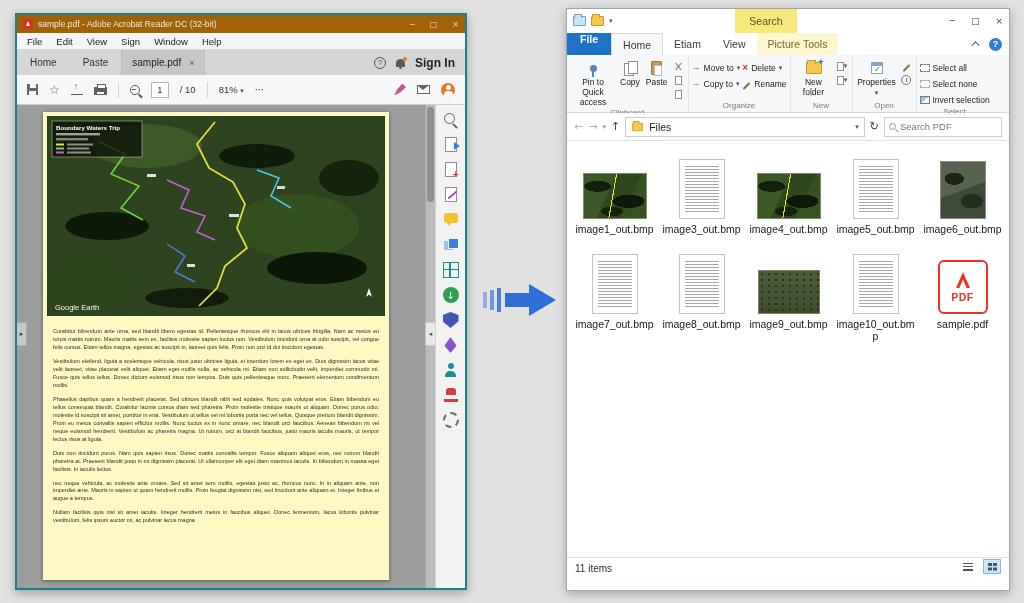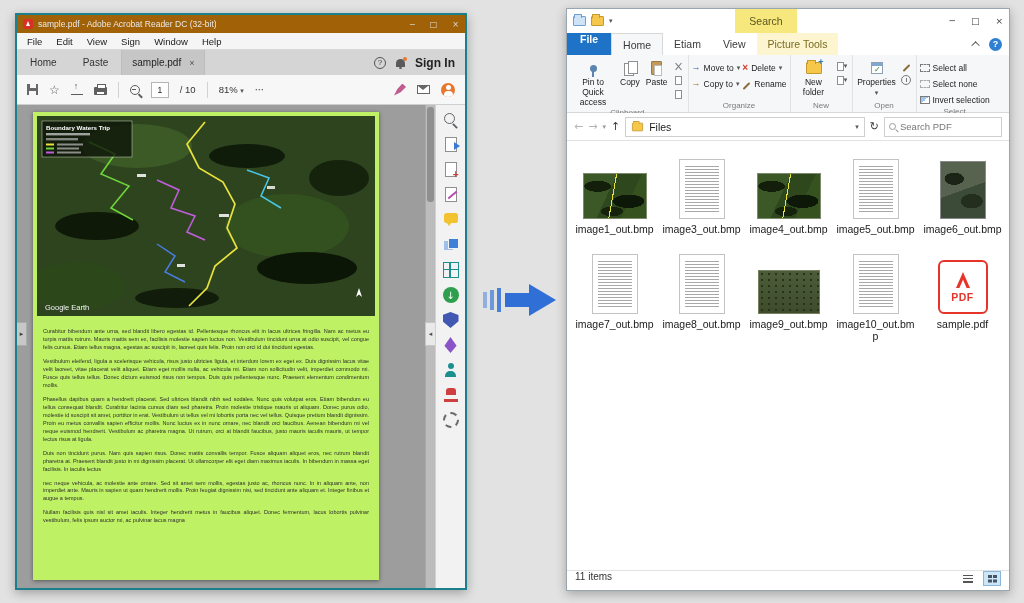--- a/index.html
+++ b/index.html
@@ -46,21 +46,21 @@
   .tb-txt { font-size:9.5px; color:#333; }
   .caret { font-size:7px; color:#555; }
   .icon-pen { width:12px; height:12px; clip-path:polygon(0 100%, 28% 45%, 70% 0, 100% 30%, 55% 72%); background:#c05c8e; }
   .icon-mail { width:13px; height:9px; border:1.2px solid #666; position:relative; background:#fff; }
   .icon-mail::after { content:""; position:absolute; left:0; top:0; border-left:5.3px solid transparent; border-right:5.3px solid transparent; border-top:4.5px solid #666; }
   .avatar { width:14px; height:14px; border-radius:50%; background:#e8772e; position:relative; overflow:hidden; }
   .avatar::before { content:""; position:absolute; left:4.5px; top:2.5px; width:5px; height:5px; background:#fff; border-radius:50%; }
   .avatar::after { content:""; position:absolute; left:2.5px; top:8.5px; width:9px; height:6px; background:#fff; border-radius:4px 4px 0 0; }
   .ac-body { flex:1; display:flex; position:relative; min-height:0; }
   .ac-doc { flex:1; background:#9d9d9d; position:relative; overflow:hidden; }
-  .pdf-page { position:absolute; left:16px; top:7px; width:346px; height:468px; background:#bef264; box-shadow:0 1px 4px rgba(0,0,0,.45); }
+  .pdf-page { position:absolute; left:26px; top:7px; width:346px; height:468px; background:#fef9c3; box-shadow:0 1px 4px rgba(0,0,0,.45); }
   .map-wrap { margin:4px; height:200px; }
   .pdf-text { padding:8px 10px 0 10px; }
   .pdf-text p { font-size:5.5px; line-height:1.45; color:#2d2d2d; text-align:justify; margin-bottom:6px; }
   .ac-vscroll { position:absolute; right:0; top:0; bottom:0; width:10px; background:#bcbcbc; border-left:1px solid #a8a8a8; }
   .ac-vscroll .thumb { position:absolute; left:1px; right:1px; top:2px; height:95px; background:#8f8f8f; border-radius:3px; }
   .nav-expand { position:absolute; left:0; top:45%; width:10px; height:24px; background:#c7c7c7; border:1px solid #ababab; border-left:none; display:flex; align-items:center; justify-content:center; font-size:7px; color:#444; }
   .side-collapse { position:absolute; right:30px; top:45%; width:10px; height:24px; background:#e9e9e9; border:1px solid #c6c6c6; border-right:none; display:flex; align-items:center; justify-content:center; font-size:7px; color:#555; }
   .ac-sidebar { width:30px; background:#f2f2f2; border-left:1px solid #d1d1d1; display:flex; flex-direction:column; align-items:center; padding-top:7px; gap:9px; flex:none; }
   .tool { width:16px; height:16px; position:relative; flex:none; }
   .ti-search { }
@@ -174,21 +174,21 @@
       radial-gradient(ellipse 18px 12px at 70% 70%, #242e1e 0 60%, transparent 61%),
       linear-gradient(160deg, #57624f 0 50%, #3c4a38 50%); }
   .t-map3 { width:62px; height:44px; border:1px solid #77805f;
     background:
       radial-gradient(circle 1.5px at 3px 3px, #26331a 90%, transparent 100%),
       linear-gradient(#4c5c38,#3e4c2c);
     background-size:7px 6px, auto; }
   .t-pdf { width:50px; height:54px; border:2px solid #e5352b; border-radius:6px; background:#fff;
     display:flex; flex-direction:column; align-items:center; justify-content:center; gap:2px; }
   .t-pdf .pdf-label { color:#e5352b; font-weight:bold; font-size:10.5px; letter-spacing:.5px; }
-  .ex-status { height:20px; border-top:1px solid #e2e2e2; display:flex; align-items:flex-start; padding:0 8px; gap:6px; flex:none; background:#fff; }
+  .ex-status { height:20px; border-top:1px solid #e2e2e2; display:flex; align-items:flex-end; padding:16px 8px; gap:6px; flex:none; background:#fff; }
   .status-text { font-size:10px; color:#333; }
   .ex-status .sp { flex:1; }
   .sb-btn { width:18px; height:15px; border:1px solid transparent; display:flex; align-items:center; justify-content:center; }
   .sb-btn.active { background:#cde6f7; border-color:#8ab8dd; }
   .i-list { width:10px; height:8px; background:repeating-linear-gradient(to bottom,#555 0,#555 1.3px,transparent 1.3px,transparent 3.2px); }
   .i-thumbs { width:9px; height:8px; position:relative; }
   .i-thumbs::before { content:""; position:absolute; left:0; top:0; width:4px; height:3.5px; background:#456; box-shadow:5px 0 #456, 0 4.5px #456, 5px 4.5px #456; }
 </style>
 </head>
 <body>

